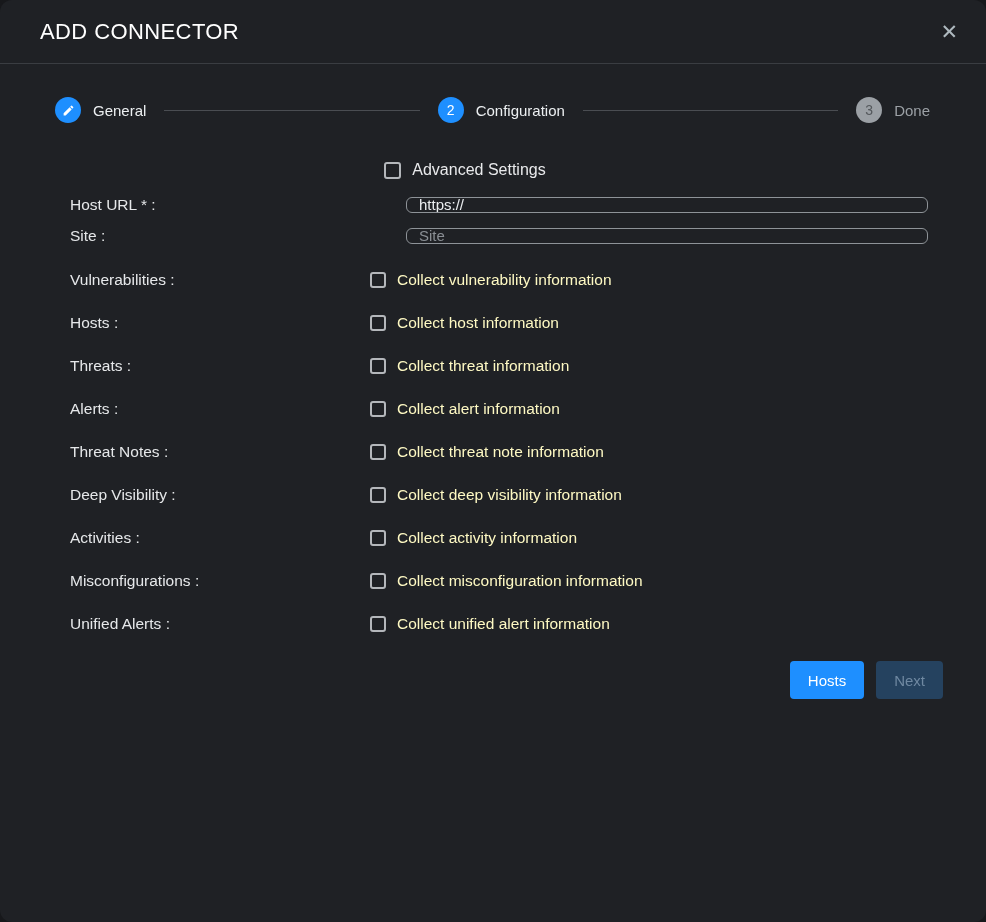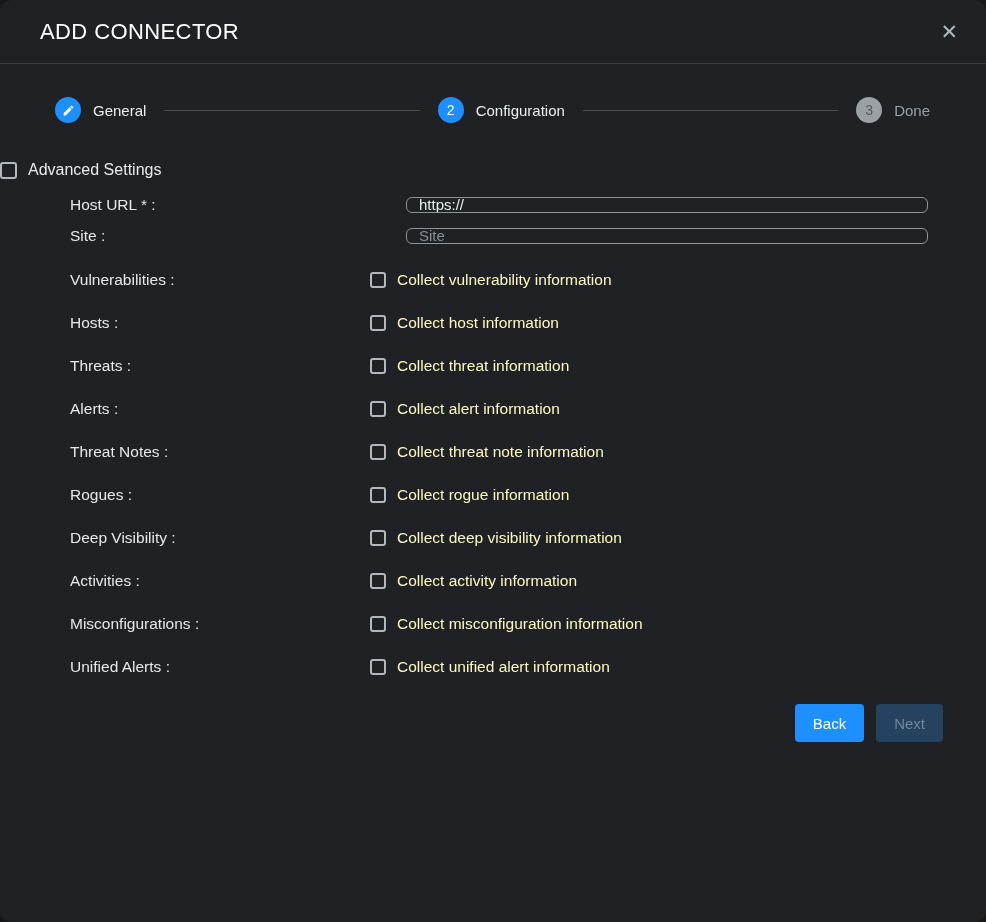--- a/index.html
+++ b/index.html
@@ -42,21 +42,21 @@
     font-size: 14px; flex: 0 0 26px;
   }
   .step-circle.blue { background: #1E8FFF; color: #FFFFFF; }
   .step-circle.pending { background: #9BA0A5; color: #54585C; }
   .step-label { font-size: 15px; color: #ECEFF1; white-space: nowrap; }
   .step-label.muted { color: #9BA0A5; }
   .step-line { flex: 1; height: 1px; background: #4A4D52; margin: 0 18px; }
 
   
   .adv-row {
-    display: flex; justify-content: flex-start; align-items: center; gap: 11px;
+    display: flex; justify-content: center; align-items: center; gap: 11px;
     margin: 38px 56px 0 0;
   }
   .adv-row .cb { width: 17px; height: 17px; }
   .adv-label { font-size: 16px; color: #E9EAEC; }
 
   
   .cb {
     width: 16px; height: 16px;
     border: 2px solid #B4B7BB; border-radius: 3px;
     background: transparent;
@@ -207,27 +207,20 @@
 
 
     <div class="crow">
       <div class="crow-label">Threat Notes :</div>
       <div class="crow-control">
         <span class="cb"></span>
         <span class="crow-text">Collect threat note information</span>
       </div>
     </div>
 
-    <div class="crow">
-      <div class="crow-label">Rogues :</div>
-      <div class="crow-control">
-        <span class="cb"></span>
-        <span class="crow-text">Collect rogue information</span>
-      </div>
-    </div>
 
     <div class="crow">
       <div class="crow-label">Deep Visibility :</div>
       <div class="crow-control">
         <span class="cb"></span>
         <span class="crow-text">Collect deep visibility information</span>
       </div>
     </div>
 
     <div class="crow">
@@ -250,17 +243,17 @@
       <div class="crow-label">Unified Alerts :</div>
       <div class="crow-control">
         <span class="cb"></span>
         <span class="crow-text">Collect unified alert information</span>
       </div>
     </div>
 
   </div>
 
   <div class="footer">
-    <button class="btn btn-back">Back</button>
+    <button class="btn btn-back">Hosts</button>
     <button class="btn btn-next">Next</button>
   </div>
 
 </div>
 
 </body></html>

